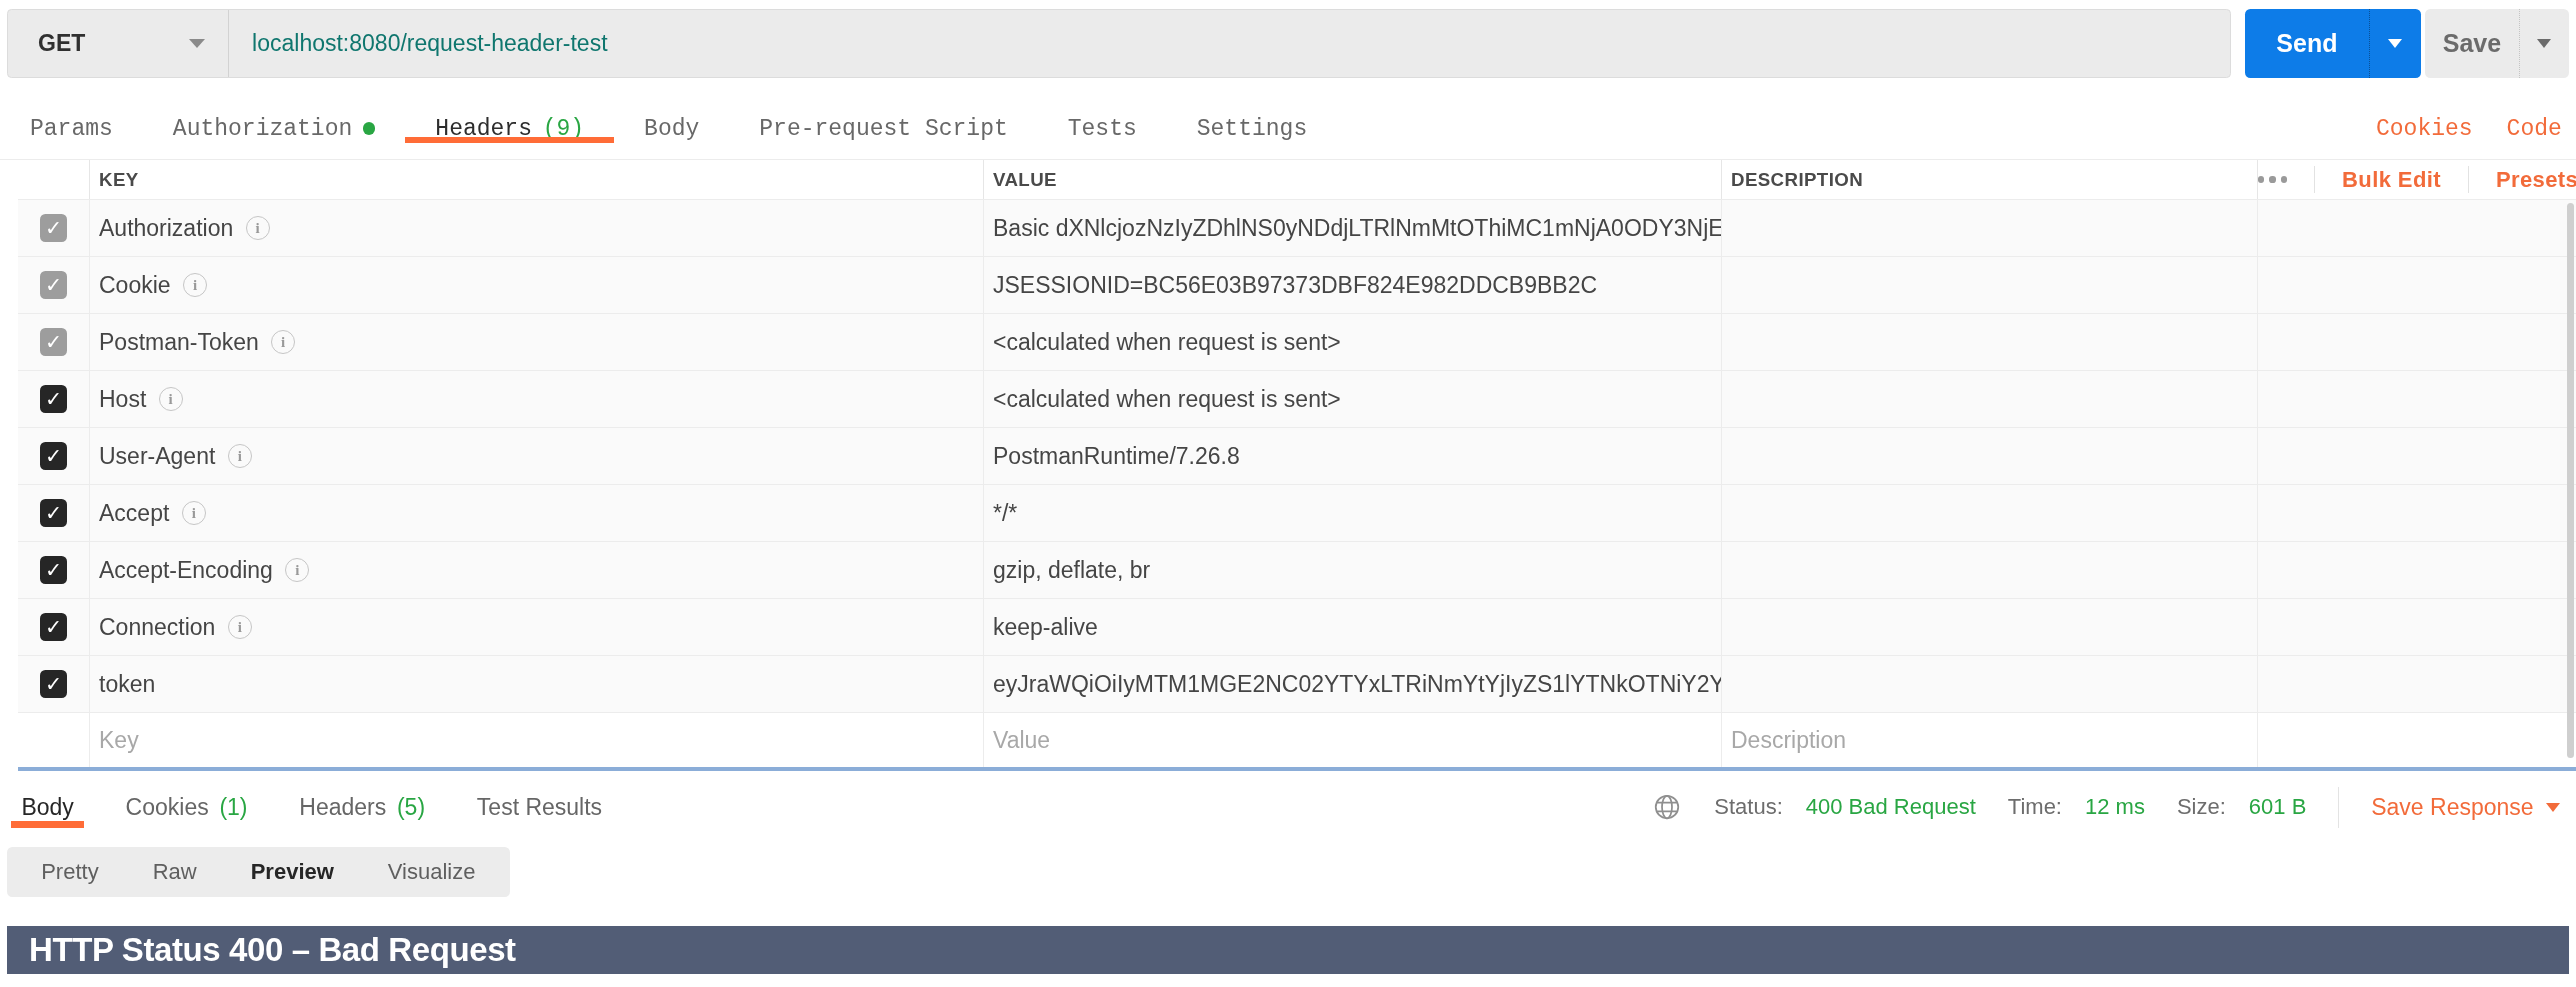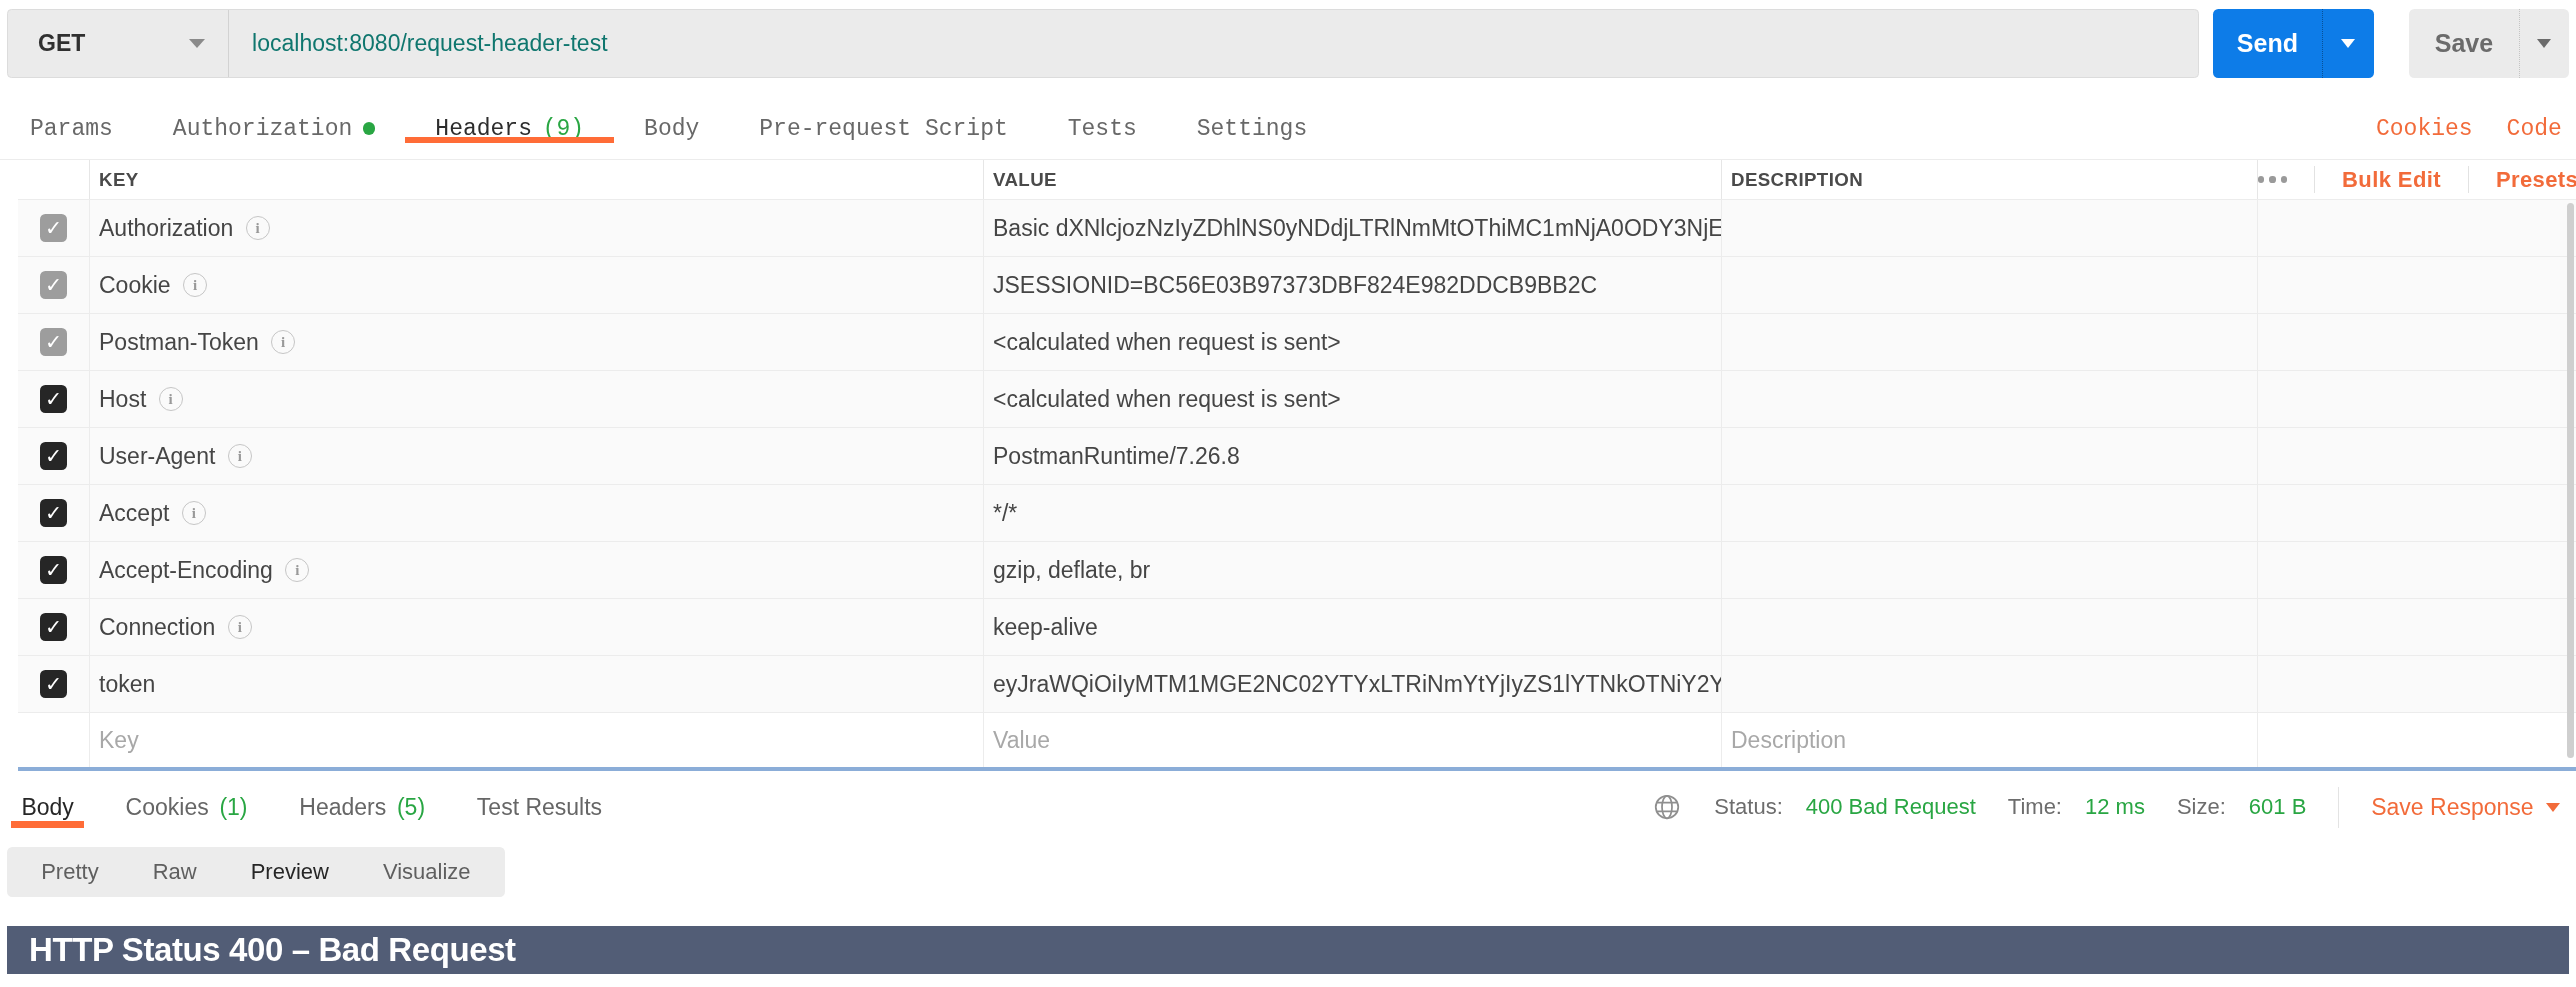--- a/index.html
+++ b/index.html
@@ -11,27 +11,27 @@
   .url-container { flex: 1; display: flex; background: #ebebeb; border: 0.9px solid #dcdcdc;
                    border-radius: 4.4px; margin-right: 14.2px; }
   .method { width: 221px; display: flex; align-items: center; justify-content: space-between;
             padding: 0 23px 0 30px; border-right: 0.9px solid #d2d2d2; cursor: pointer; }
   .method-label { font-size: 23px; font-weight: 600; color: #303030; }
   .caret { width: 0; height: 0; border-left: 8px solid transparent; border-right: 8px solid transparent;
            border-top: 9.8px solid #8a8a8a; }
   .url-input { flex: 1; background: transparent; border: none; outline: none;
                font-size: 23px; color: #0f766e; padding: 0 18px 0 23px;
                font-family: "Liberation Sans", "DejaVu Sans", sans-serif; }
-  .send-btn { width: 161px; display: flex; border-radius: 5.3px; background: #0d7ce8; color: #fff; cursor: pointer; }
+  .send-btn { width: 176px; display: flex; border-radius: 5.3px; background: #0d7ce8; color: #fff; cursor: pointer; }
   .send-main { flex: 1; display: flex; align-items: center; justify-content: center;
                font-size: 25px; font-weight: 700; }
   .send-caret { width: 52px; display: flex; align-items: center; justify-content: center;
                 border-left: 1.8px dotted rgba(0,0,0,0.35); }
   .send-caret .caret { border-top-color: #fff; border-left-width: 7.1px; border-right-width: 7.1px; border-top-width: 9px; }
-  .save-btn { margin-left: 35px; width: 160px; display: flex; background: #ebebeb; border-radius: 5.3px; cursor: pointer; }
+  .save-btn { margin-left: 4px; width: 144px; display: flex; background: #ebebeb; border-radius: 5.3px; cursor: pointer; }
   .save-main { flex: 1; display: flex; align-items: center; justify-content: center;
                font-size: 25px; font-weight: 700; color: #6b6b6b; }
   .save-caret { width: 50px; display: flex; align-items: center; justify-content: center;
                 border-left: 0.9px dotted #c4c4c4; }
   .save-caret .caret { border-top-color: #6b6b6b; border-left-width: 7.1px; border-right-width: 7.1px; border-top-width: 9px; }
 
   
   .req-tabs-bar { height: 62px; display: flex; align-items: center; border-bottom: 1.8px solid #ececec; font-family: Liberation Mono, monospace; }
   .req-tabs { display: flex; align-items: stretch; }
   .req-tab { position: relative; display: flex; align-items: center; gap: 10.7px;
@@ -99,21 +99,21 @@
   .meta-label { color: #6d6d6d; }
   .meta-value { color: #29a643; }
   .meta-sep { width: 0.9px; height: 41px; background: #e3e3e3; }
   .save-response { color: #f26b3a; font-size: 23px; display: flex; align-items: center; gap: 12.4px;
                    cursor: pointer; white-space: nowrap; }
   .save-response .caret { border-top-color: #f26b3a; border-left-width: 7.1px; border-right-width: 7.1px; border-top-width: 9px; }
 
   .view-tabs { margin: 3.6px 0 0 7.1px; display: inline-flex; background: #ececec; border-radius: 5.3px;
                height: 50px; align-items: center; padding: 0 7.1px; }
   .view-tab { padding: 0 27px; font-size: 22px; color: #5f5f5f; cursor: pointer; }
-  .view-tab.active { color: #262626; font-weight: 400; }
+  .view-tab.active { color: #262626; font-weight: 700; }
 
   .preview { margin: 28.5px 7.1px 0 7.1px; }
   .http-bar { height: 48px; background: #525d76; color: #fff; display: flex; align-items: center;
               padding-left: 22px; font-size: 33px; font-weight: 700; letter-spacing: -0.4px; }
 </style>
 </head>
 <body>
 
 
 

